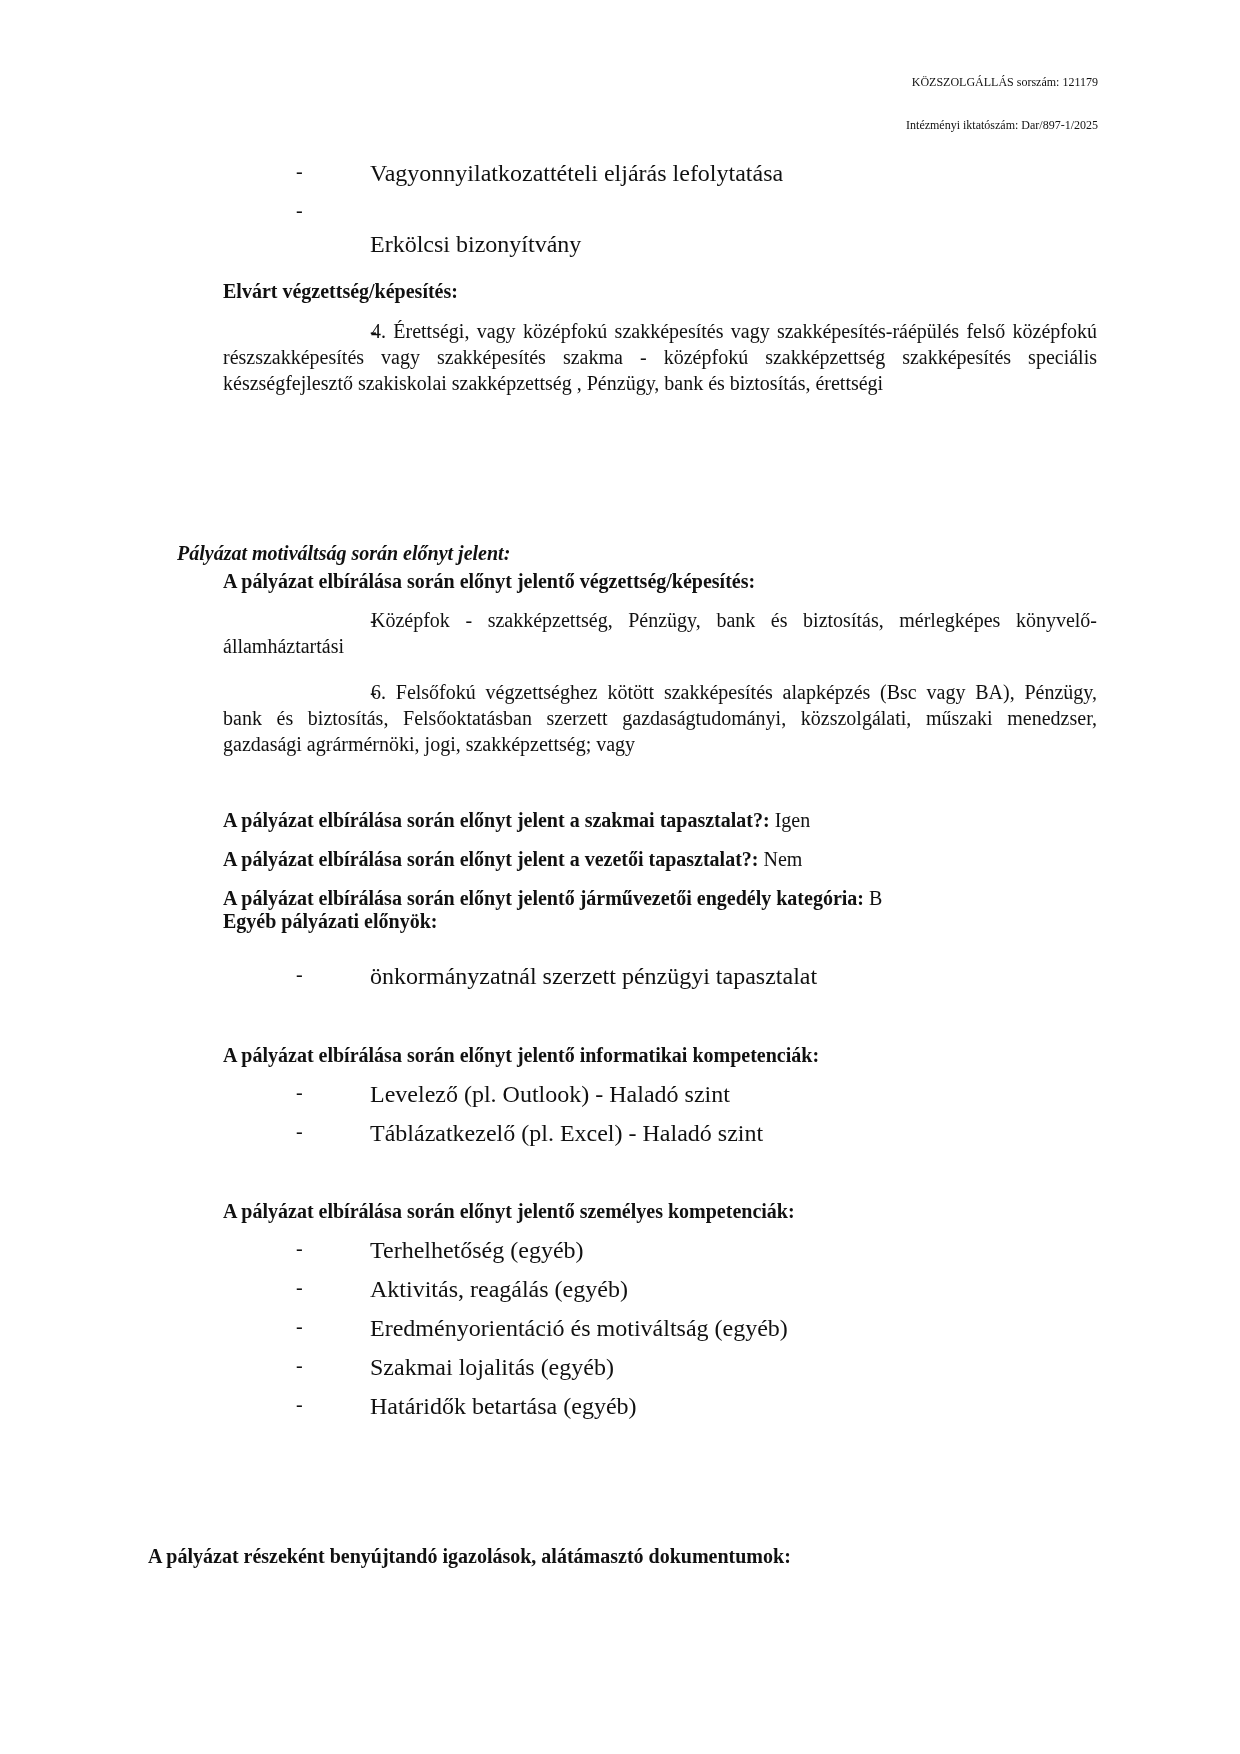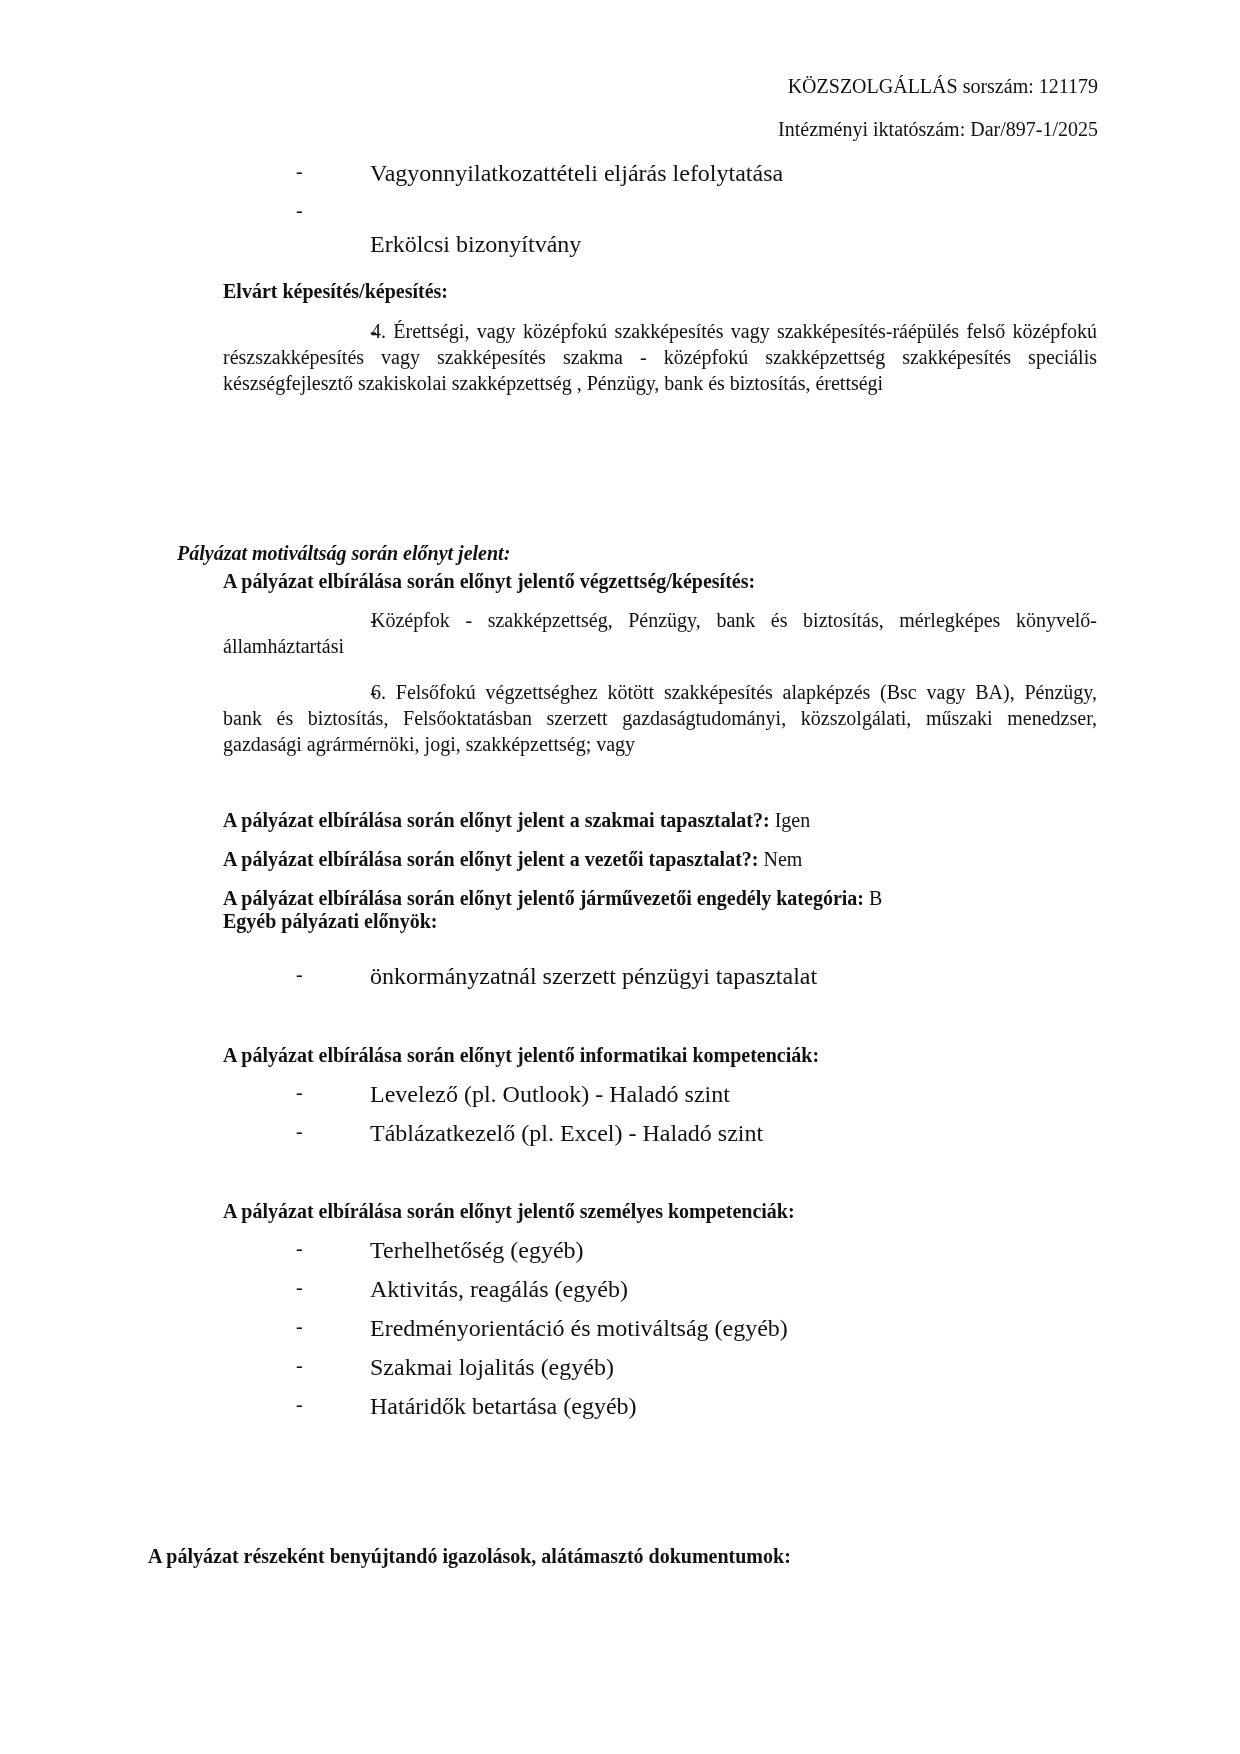--- a/index.html
+++ b/index.html
@@ -1,19 +1,19 @@
 <!DOCTYPE html>
 <html><head>
   <meta charset="utf-8">
   <style>
     html, body { margin: 0; padding: 0; background: #ffffff; }
     body { width: 1240px; height: 1754px; position: relative; overflow: hidden;
            font-family: "Liberation Serif", "DejaVu Serif", serif; color: #111111; }
     .abs { position: absolute; white-space: nowrap; }
-    .hdr { font-size: 20px; right: 142px; text-align: right; }
+    .hdr { font-size: 12px; right: 142px; text-align: right; }
     .txt { font-size: 20px; line-height: 26px; }
     .bold { font-weight: bold; }
     .ital { font-style: italic; font-weight: bold; }
     .dash { position: absolute; left: 296px; font-size: 20px; }
     .item { position: absolute; left: 370px; font-size: 24px; }
     .para { position: absolute; left: 223px; width: 874px; font-size: 20px; line-height: 26px;
             text-align: justify; white-space: normal; }
     .val { font-weight: normal; }
   </style>
 </head>
@@ -22,21 +22,21 @@
 <div class="abs hdr" style="top:75px;">KÖZSZOLGÁLLÁS sorszám: 121179</div>
 <div class="abs hdr" style="top:118px;">Intézményi iktatószám: Dar/897-1/2025</div>
 
 <div>
   <span class="dash" style="top:160px;">-</span>
   <span class="item" style="top:160px;">Vagyonnyilatkozattételi eljárás lefolytatása</span>
   <span class="dash" style="top:199px;">-</span>
   <span class="item" style="top:199px;margin-top:32px;">Erkölcsi bizonyítvány</span>
 </div>
 
-<div class="abs txt bold" style="top:278px; left:223px;">Elvárt képesítés/képesítés:</div>
+<div class="abs txt bold" style="top:278px; left:223px;">Elvárt végzettség/képesítés:</div>
 <div class="para" style="top:318px; text-indent:74px;">
   <span class="dash" style="left:73px; top:0;">-</span>
   <span style="padding-left:74px;">4. Érettségi,  vagy középfokú szakképesítés vagy szakképesítés-ráépülés felső középfokú részszakképesítés vagy szakképesítés  szakma - középfokú szakképzettség  szakképesítés  speciális készségfejlesztő szakiskolai szakképzettség , Pénzügy, bank és biztosítás, érettségi</span>
 </div>
 
 <div class="abs txt ital" style="top:540px; left:177px;">Pályázat motiváltság során előnyt jelent:</div>
 <div class="abs txt bold" style="top:568px; left:223px;">A pályázat elbírálása során előnyt jelentő végzettség/képesítés:</div>
 
 <div class="para" style="top:607px; text-indent:74px;">
   <span class="dash" style="left:73px; top:0;">-</span>

